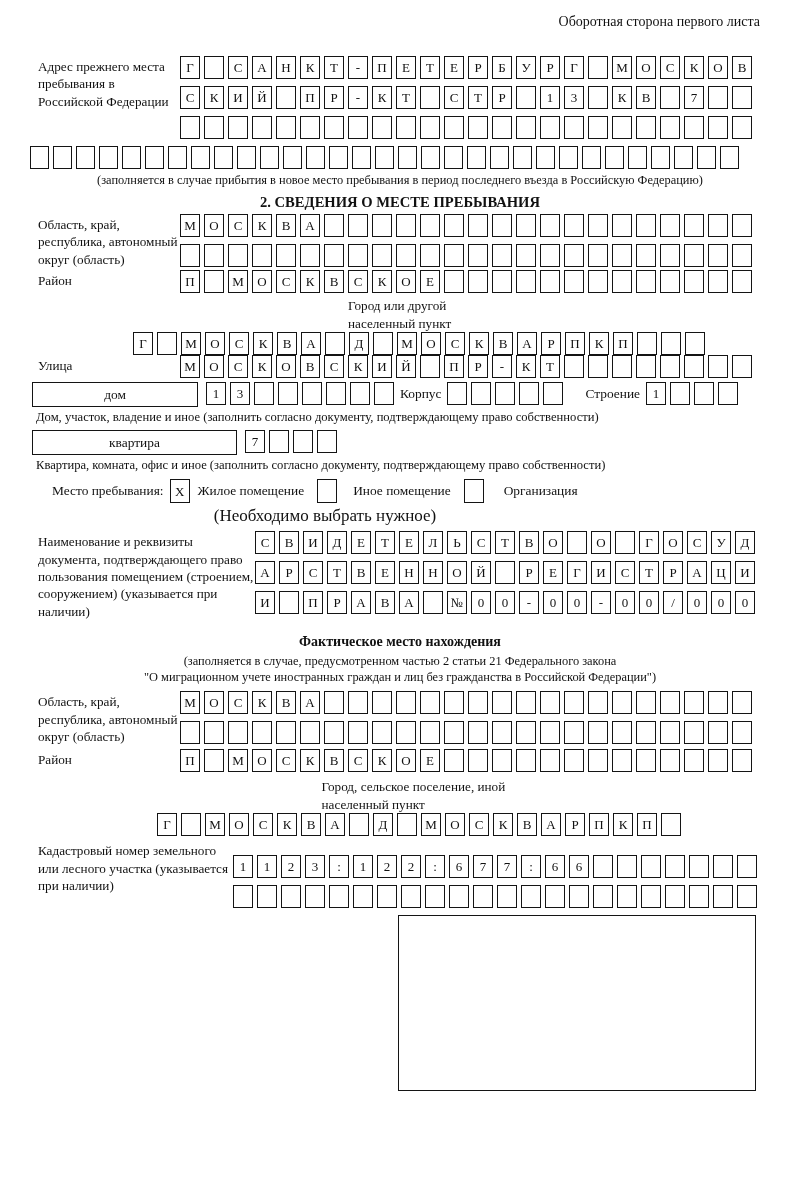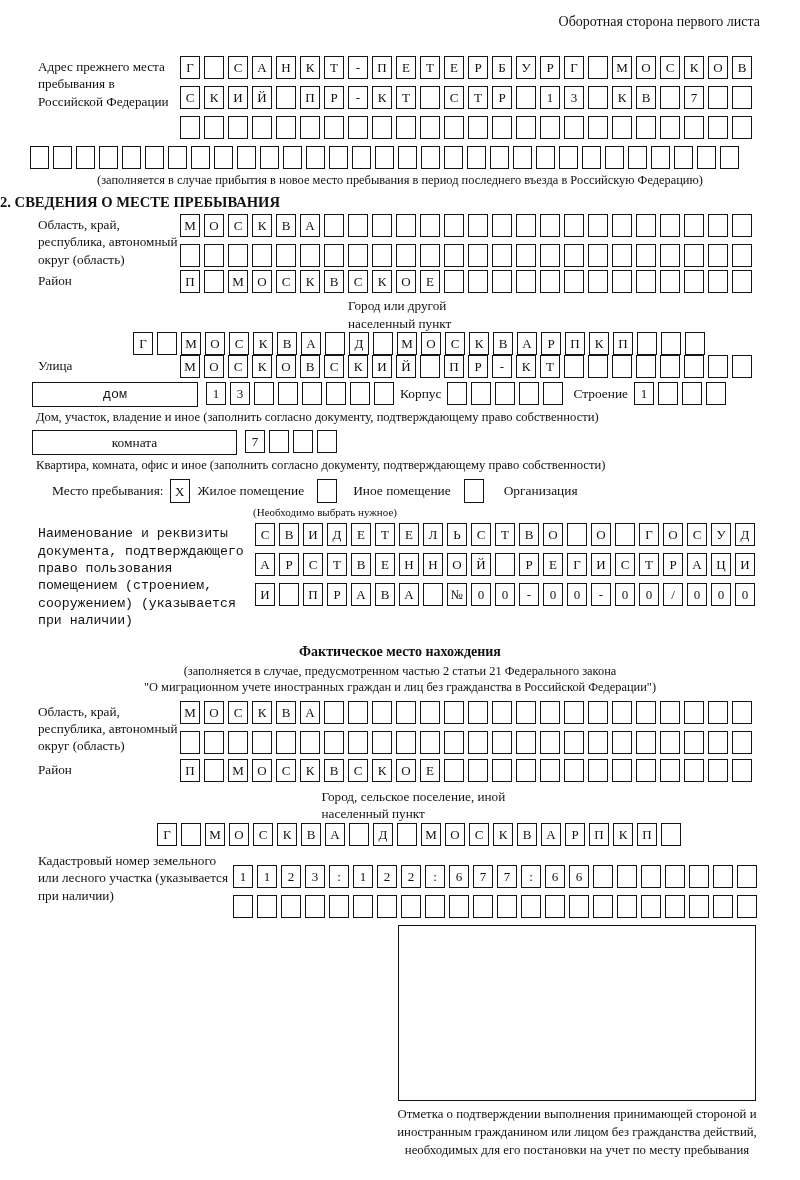--- a/index.html
+++ b/index.html
@@ -7,56 +7,56 @@
     width:800px;height:1180px;box-sizing:border-box;position:relative;
     background:#fff;color:#111;overflow:hidden;
     font-family:"Liberation Serif","DejaVu Serif",serif;
     padding-top:14px;
   }
   .hdr{ text-align:right; padding-right:40px; font-size:14px; }
   .form-row{ display:flex; align-items:flex-start; margin-left:38px; }
   .form-row.center{ align-items:center;flex-direction:column; }
   .label{ width:142px; flex:0 0 auto; font-size:13.2px; line-height:1.32; padding-top:2px; }
   .label.wide{ width:195px; }
-  .label.doc{ width:217px;font-family:Liberation Mono, monospace; }
+  .label.doc{ width:217px; }
   .cells{ display:flex; gap:4px; flex-wrap:nowrap; }
   .cells-stack{ display:flex; flex-direction:column; gap:7px; }
   .cells-stack.offset{ padding-top:15px; }
   .cell{
     flex:0 0 auto; box-sizing:border-box; width:20px; height:23px;
     border:1.6px solid #141414; display:flex; align-items:center; justify-content:center;
     font-size:13px; line-height:1; background:#fff;
   }
   .row-overflow{ margin-left:30px; margin-top:7px; }
   .row-overflow .cell{ width:19px; }
   .caption-center{ text-align:center; font-size:12.4px; margin-top:4px; }
   .caption-left{ margin-left:36px; font-size:12.6px; margin-top:3px; }
-  .h2{ font-weight:bold; font-size:14.6px; margin-top:6px; }
+  .h2{ text-align:center; font-weight:bold; font-size:14.6px; margin-top:6px; }
   .h3{ text-align:center; font-weight:bold; font-size:14px; margin-top:14px; }
   .namebox{
     box-sizing:border-box; border:1.6px solid #141414; height:25px;
     display:flex; align-items:center; justify-content:center; font-size:13.4px;
     flex:0 0 auto; background:#fff;
   }
-  .housebox{ width:166px;font-family:Liberation Mono, monospace; }
+  .housebox{ width:166px; }
   .aptbox{ width:205px; }
   .inline-lbl{ font-size:13.4px; padding-top:4px; flex:0 0 auto; }
   .stay{ margin-left:52px; margin-top:6px; display:flex; align-items:center; }
   .stay .t{ font-size:13.4px; }
   .stay .cell{ height:24px; }
   .markbox{
     box-sizing:border-box; margin-left:398px; margin-top:7px;
     width:358px; height:176px; border:1.8px solid #141414; background:#fff;
   }
   .markcap{ margin-left:388px; width:378px; text-align:center; font-size:12.8px; line-height:1.4; margin-top:5px; }
   .mt2{margin-top:2px}.mt3{margin-top:3px}.mt4{margin-top:4px}.mt5{margin-top:5px}
   .mt6{margin-top:6px}.mt26{margin-top:26px}
-  .gap6{margin-left:6px}.gap8{margin-left:8px}.gap10{margin-left:10px}
+  .gap6{margin-left:6px}.gap8{margin-left:8px}.gap10{margin-left:22px}
   .gap13{margin-left:13px}.gap16{margin-left:16px}.gap20{margin-left:20px}
-  .note-sel{ margin-left:175px; width:300px; text-align:center; font-size:11px; margin-top:3px; }
+  .note-sel{ margin-left:175px; width:300px; text-align:center; font-size:17px; margin-top:3px; }
 </style>
 </head>
 <body>
 
 <div class="page">
 
   <div class="hdr">Оборотная сторона первого листа</div>
 
   <div class="form-row mt26">
     <div class="label">Адрес прежнего места пребывания в Российской Федерации</div>
@@ -350,21 +350,21 @@
     <div class="cells gap6">
         <span class="cell">1</span>
         <span class="cell"></span>
         <span class="cell"></span>
         <span class="cell"></span>
       </div>
   </div>
   <div class="caption-left">Дом, участок, владение и иное (заполнить согласно документу, подтверждающему право собственности)</div>
 
   <div class="form-row mt5" style="margin-left:32px;">
-    <div class="namebox aptbox">комната</div>
+    <div class="namebox aptbox">квартира</div>
     <div class="cells gap8">
         <span class="cell">7</span>
         <span class="cell"></span>
         <span class="cell"></span>
         <span class="cell"></span>
       </div>
   </div>
   <div class="caption-left">Квартира, комната, офис и иное (заполнить согласно документу, подтверждающему право собственности)</div>
 
   <div class="stay">
@@ -621,15 +621,14 @@
           <span class="cell"></span>
           <span class="cell"></span>
           <span class="cell"></span>
           <span class="cell"></span>
           <span class="cell"></span>
         </div>
     </div>
   </div>
 
   <div class="markbox"></div>
-  <div class="markcap">Отметка о подтверждении выполнения принимающей стороной и иностранным гражданином или лицом без гражданства действий, необходимых для его постановки на учет по месту пребывания</div>
 
 </div>
 
 </body></html>

